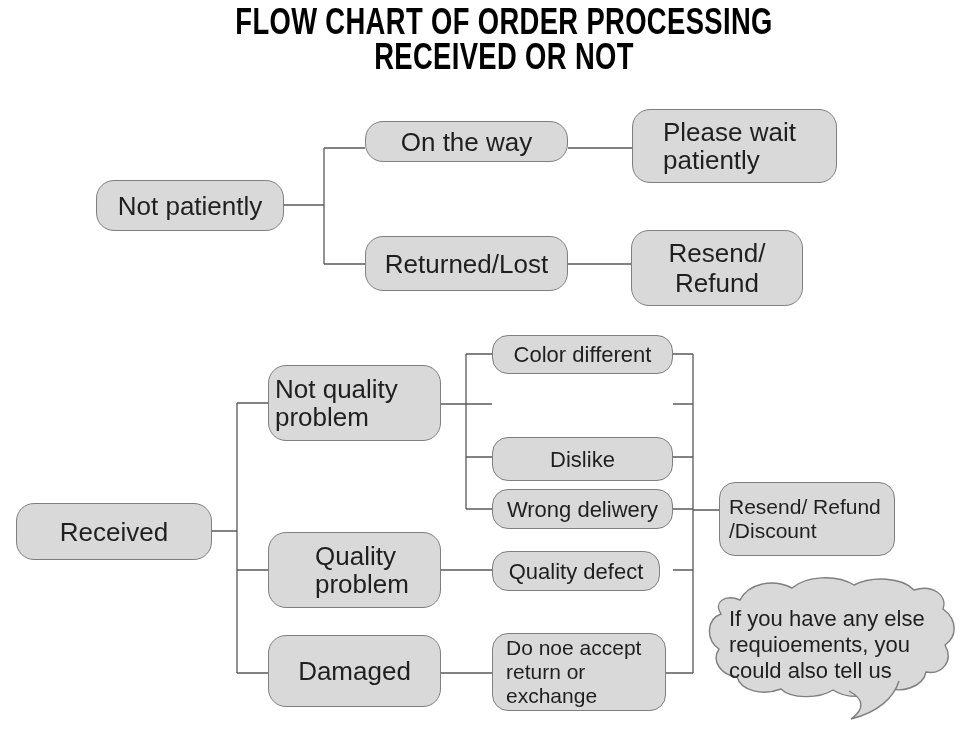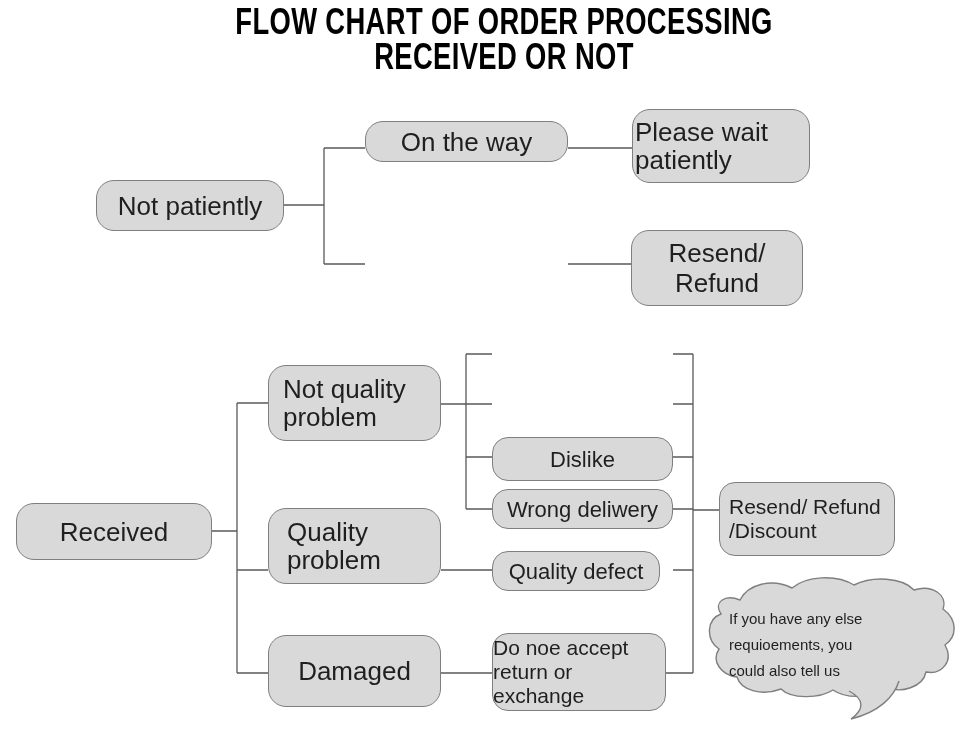--- a/index.html
+++ b/index.html
@@ -14,21 +14,21 @@
   svg.overlay{position:absolute;left:0;top:0;}
 
   
   .node{position:absolute;box-sizing:border-box;background:#d9d9d9;border:1.4px solid #7f7f7f;
         border-radius:18px;display:flex;align-items:center;justify-content:center;
         text-align:center;white-space:pre-line;font-size:26px;line-height:28px;}
   .node.align-left{justify-content:flex-start;text-align:left;}
   .node.sm{font-size:22px;line-height:23px;border-radius:16px;}
   .node.xs{font-size:21px;line-height:24px;border-radius:16px;}
 
-  .bubble-text{position:absolute;white-space:pre-line;font-size:15px;line-height:26px;color:#1f1f1f;}
+  .bubble-text{position:absolute;white-space:pre-line;font-size:22px;line-height:26px;color:#1f1f1f;}
 </style>
 </head>
 <body>
 
 <div id="canvas">
 
   <div id="title">
     <div class="title-line">FLOW CHART OF ORDER PROCESSING</div>
     <div class="title-line">RECEIVED OR NOT</div>
   </div>
@@ -43,36 +43,38 @@
     <path d="M740 600 C748 584,772 578,792 588 C806 576,836 574,854 585 C872 576,902 577,914 590
              C932 584,948 595,943 609 C958 620,957 637,945 645 C954 661,942 675,926 672
              C923 687,901 694,886 687 C873 699,846 699,833 690 C819 699,791 699,781 689
              C763 696,741 691,737 677 C721 675,711 661,719 649 C705 639,707 619,721 614
              C713 602,725 594,740 600 Z" stroke="#7f7f7f" stroke-width="1.4" fill="#d9d9d9"></path>
     <path d="M849 691 C864 699,865 709,851 719 C879 712,894 697,899 681" stroke="#7f7f7f" stroke-width="1.4" fill="#d9d9d9"></path>
   </svg>
 
   <div class="node" style="left:96px;top:180px;width:188px;height:51px">Not patiently</div>
   <div class="node" style="left:365px;top:121px;width:203px;height:41px">On the way</div>
-  <div class="node align-left" style="left:632px;top:109px;width:178px;height:74px;padding-left:2px">Please wait
+  <div class="node align-left" style="left:632px;top:109px;width:205px;height:74px;padding-left:30px">Please wait
 patiently</div>
+  <div class="node" style="left:365px;top:236px;width:203px;height:55px">Returned/Lost</div>
   <div class="node" style="left:631px;top:230px;width:172px;height:76px;line-height:30px">Resend/
 Refund</div>
 
   <div class="node" style="left:16px;top:503px;width:196px;height:57px">Received</div>
-  <div class="node align-left" style="left:268px;top:365px;width:173px;height:76px;padding-left:14px">Not quality
+  <div class="node align-left" style="left:268px;top:365px;width:173px;height:76px;padding-left:6px">Not quality
 problem</div>
-  <div class="node align-left" style="left:268px;top:508px;width:173px;height:76px;padding-left:18px">Quality
+  <div class="node align-left" style="left:268px;top:532px;width:173px;height:76px;padding-left:46px">Quality
 problem</div>
   <div class="node" style="left:268px;top:635px;width:173px;height:72px">Damaged</div>
 
+  <div class="node sm" style="left:492px;top:335px;width:181px;height:39px">Color different</div>
   <div class="node sm" style="left:492px;top:437px;width:181px;height:44px">Dislike</div>
   <div class="node sm" style="left:492px;top:489px;width:181px;height:40px">Wrong deliwery</div>
   <div class="node sm" style="left:492px;top:551px;width:168px;height:40px">Quality defect</div>
-  <div class="node xs align-left" style="left:492px;top:633px;width:174px;height:78px;">Do noe accept
+  <div class="node xs align-left" style="left:492px;top:633px;width:174px;height:78px;padding-left:13px">Do noe accept
 return or
 exchange</div>
   <div class="node xs align-left" style="left:719px;top:482px;width:176px;height:74px;padding-left:9px">Resend/ Refund
 /Discount</div>
 
   <div class="bubble-text" style="left:729px;top:606px;width:210px">If you have any else
 requioements, you
 could also tell us</div>
 
 </div>

